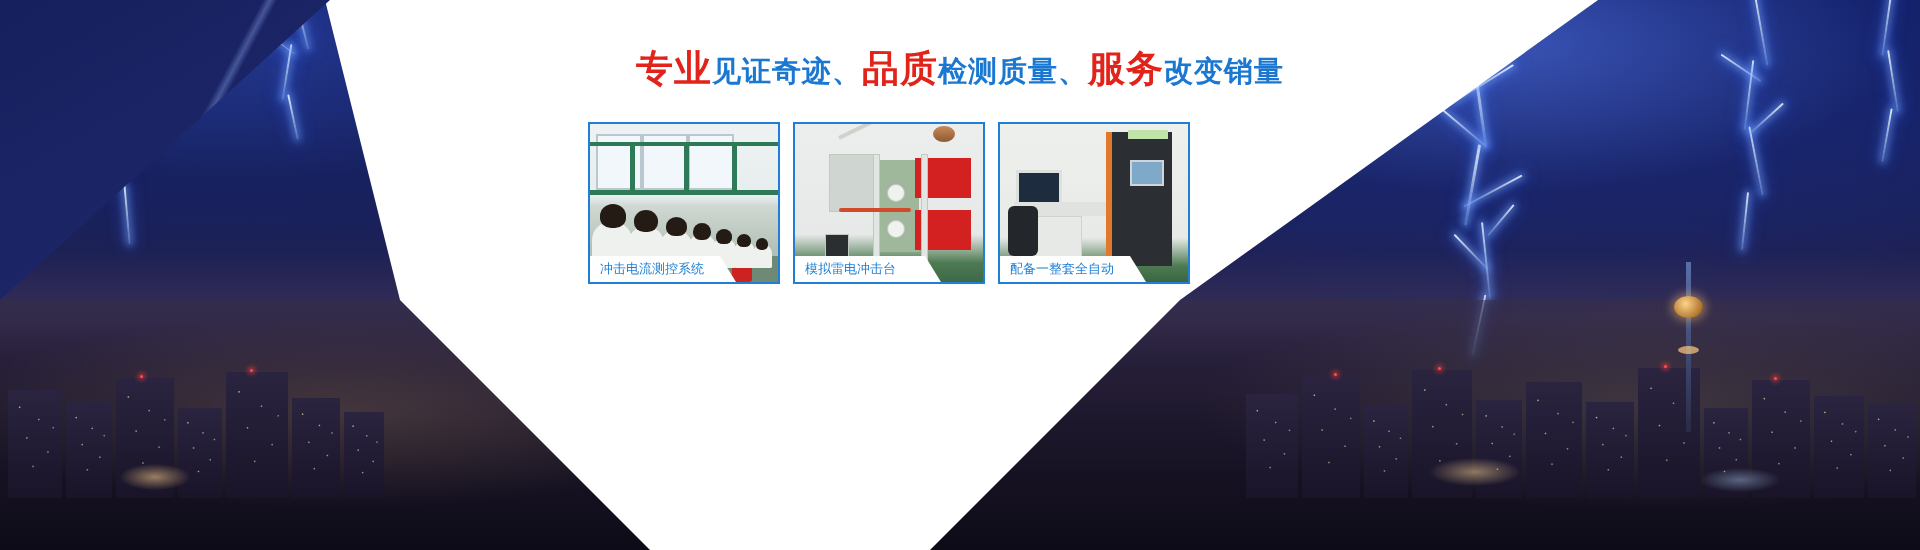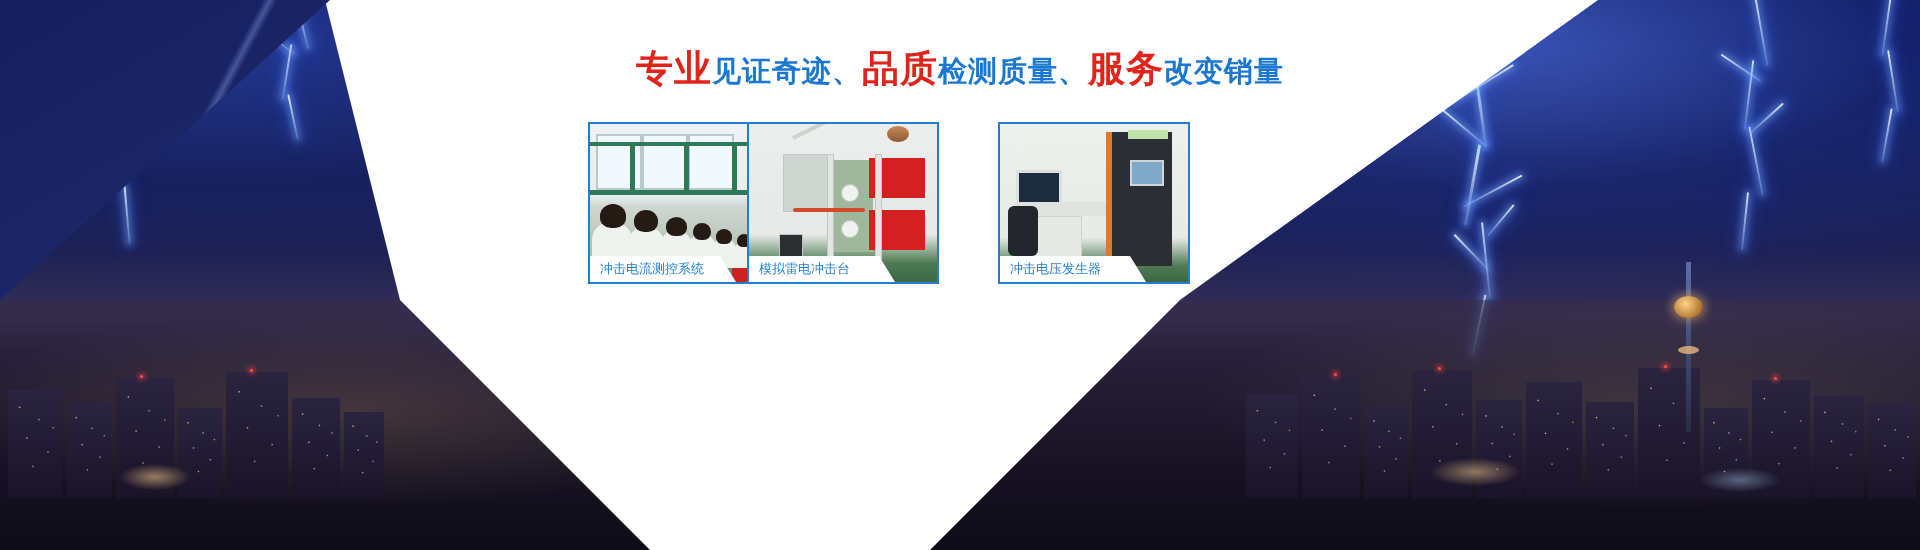--- a/index.html
+++ b/index.html
@@ -286,21 +286,21 @@
         <div class="worker" style="left:122px;width:24px;height:30px;"></div>
         <div class="whead" style="left:126px;bottom:38px;width:16px;height:15px;"></div>
         <div class="worker" style="left:144px;width:21px;height:27px;"></div>
         <div class="whead" style="left:147px;bottom:35px;width:14px;height:13px;"></div>
         <div class="worker" style="left:163px;width:19px;height:24px;"></div>
         <div class="whead" style="left:166px;bottom:32px;width:12px;height:12px;"></div>
       </div>
       <div class="cap">冲击电流测控系统</div>
     </div>
 
-    <div class="card" style="left:747px;">
+    <div class="card" style="left:793px;">
       <div class="photo p3">
         <div class="frame" style="left:34px;top:30px;width:44px;height:56px;background:#cfd6d2;"></div>
         <div class="green" style="left:80px;top:36px;width:44px;height:92px;"></div>
         <div class="redcab" style="top:34px;width:56px;height:40px;"></div>
         <div class="redcab" style="top:86px;width:56px;height:40px;"></div>
         <div class="frame" style="left:78px;top:30px;width:5px;height:118px;background:#e2e6e2;"></div>
         <div class="frame" style="left:126px;top:30px;width:5px;height:118px;background:#e2e6e2;"></div>
         <div class="arm"></div>
         <div class="ball"></div>
         <div class="hose"></div>
@@ -314,18 +314,18 @@
     <div class="card" style="left:998px;">
       <div class="photo p4">
         <div class="cab"></div>
         <div class="label"></div>
         <div class="cabscr"></div>
         <div class="mon"></div>
         <div class="desk"></div>
         <div class="draw"></div>
         <div class="chair"></div>
       </div>
-      <div class="cap">冲击电压发生器</div>
+      <div class="cap">配备一整套全自动</div>
     </div>
   </div>
 
 
 </div>
 
 </body></html>

